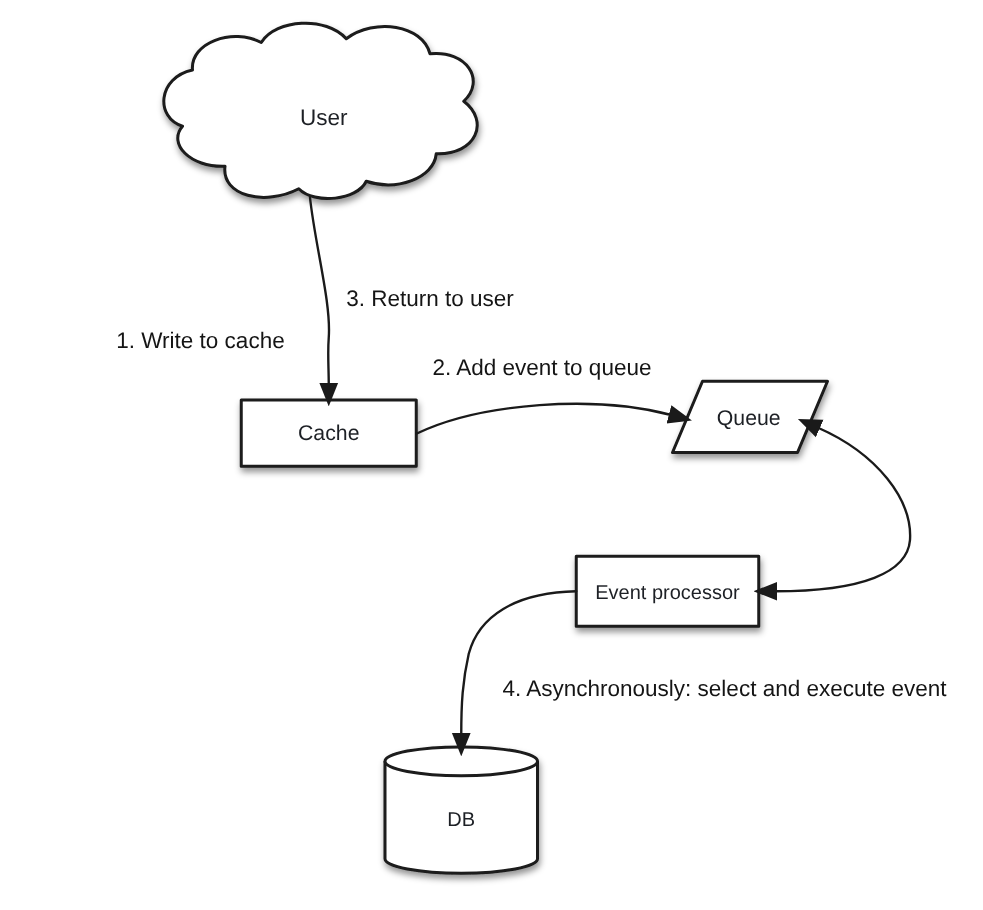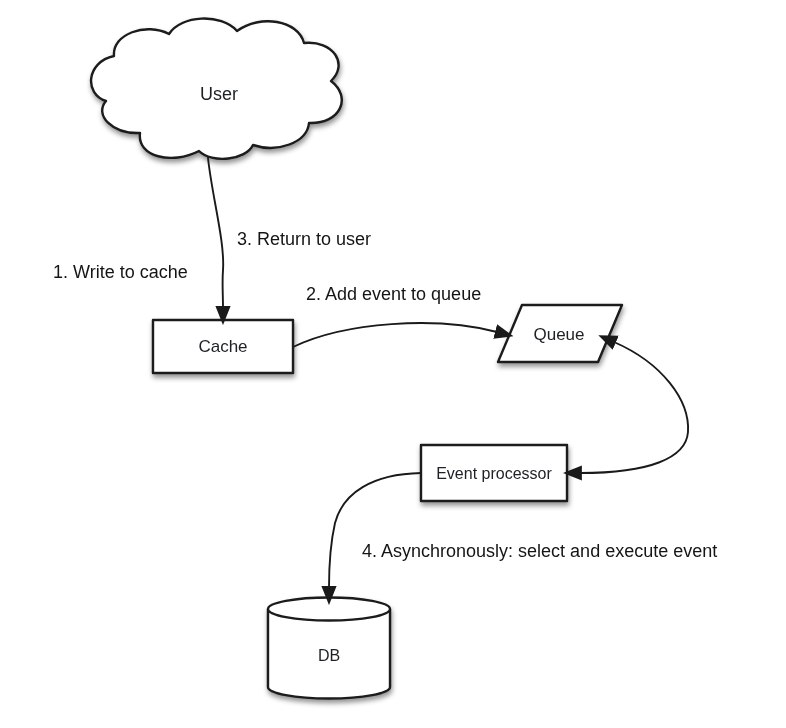--- a/index.html
+++ b/index.html
@@ -7,20 +7,21 @@
     padding: 0;
     background: #ffffff;
   }
   .stage {
     position: relative;
     width: 724px;
     height: 728px;
     background: #ffffff;
     overflow: hidden;
     font-family: "Liberation Sans", sans-serif;
+    margin-left: 40px;
   }
   svg { display: block; }
   .shape {
     fill: #ffffff;
     stroke: #1a1a1a;
     stroke-width: 2.4;
     stroke-linejoin: round;
   }
   .edge {
     fill: none;

